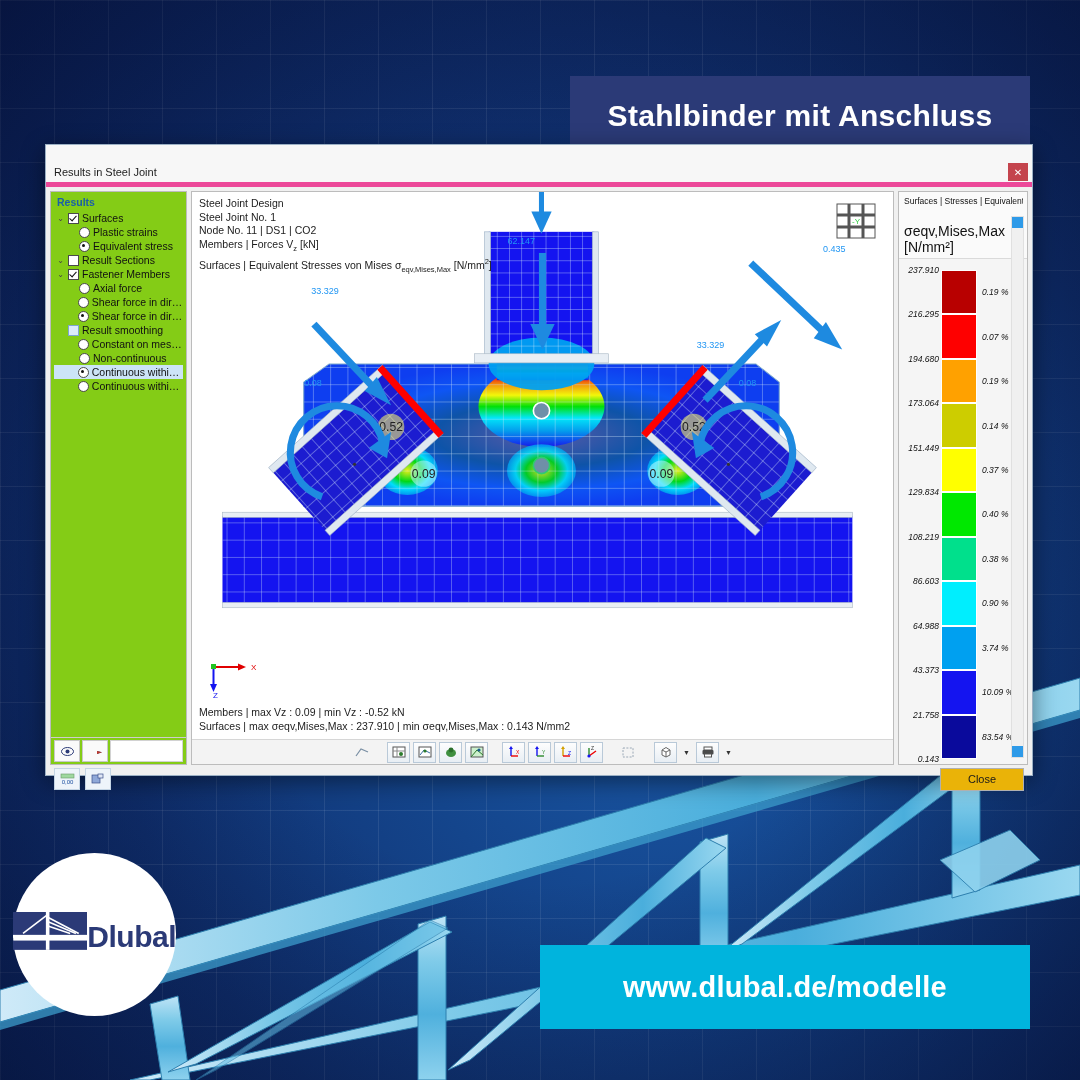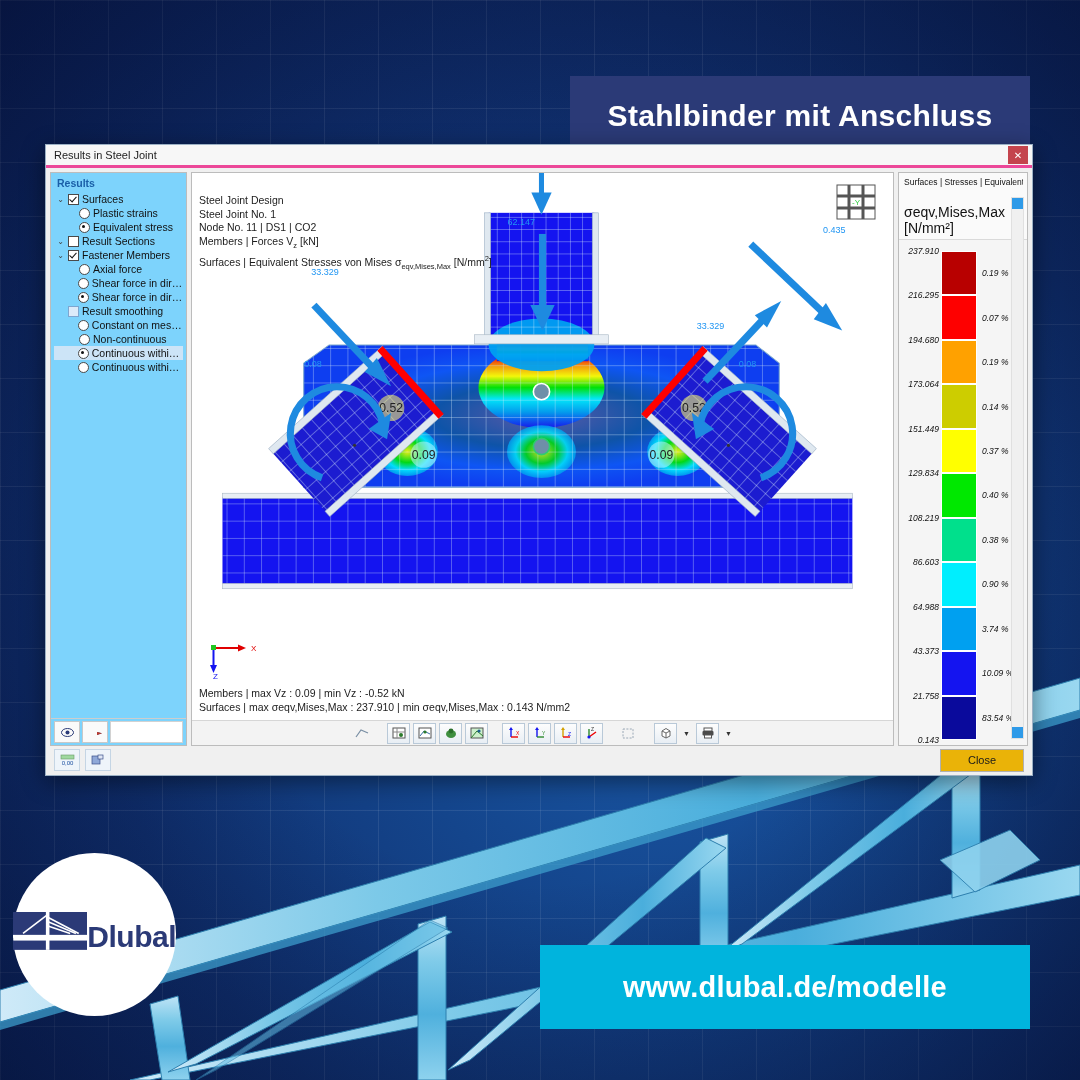--- a/index.html
+++ b/index.html
@@ -34,31 +34,31 @@
   
   #logo{position:absolute;left:13px;top:853px;width:163px;height:163px;border-radius:50%;
     background:#fff;display:flex;flex-direction:row;align-items:center;justify-content:center;}
   #logo .mark{width:104px;}
   #logo .name{color:#2b3a77;font-size:30px;font-weight:bold;margin-top:4px;letter-spacing:-.5px;}
 
   
   #dialog{position:absolute;left:45px;top:144px;width:986px;height:630px;
     background:#f0f0f0;border:1px solid #9bb0c4;box-shadow:0 6px 22px rgba(0,0,0,.45);
     font-size:11px;color:#1a1a1a;}
-  #titlebar{height:20px;background:#f7f7f7;border-bottom:3px solid #ec4899;
-    display:flex;align-items:center;padding:0 4px 0 8px;}
+  #titlebar{height:20px;background:#f7f7f7;border-bottom:5px solid #ec4899;
+    display:flex;align-items:center;padding:17px 4px 0 8px;}
   #titlebar .cap{font-size:11px;color:#1d1d1d;}
   #titlebar .sp{flex:1;}
   .winbtn{width:20px;height:18px;display:flex;align-items:center;justify-content:center;font-size:10px;color:#333;}
   .winbtn.close{background:#c4444d;color:#fff;}
 
   #body{display:flex;height:578px;padding:4px 4px 0 4px;box-sizing:border-box;gap:4px;}
 
   
-  #navpane{width:135px;background:#7dd3fc;border:1px solid #bcbcbc;display:flex;flex-direction:column;}
+  #navpane{width:135px;background:#84cc16;border:1px solid #bcbcbc;display:flex;flex-direction:column;}
   #navtree{flex:1;padding:4px 3px;overflow:hidden;}
   .grp-title{color:#1a5fa8;font-weight:bold;font-size:10.5px;margin:0 0 3px 3px;}
   .row{display:flex;align-items:center;gap:3px;height:14px;padding-left:2px;white-space:nowrap;}
   .row.sel{background:#cce4f7;}
   .chev{width:9px;font-size:8px;color:#444;text-align:center;}
   .chev.blank{visibility:hidden;}
   .cbx{width:9px;height:9px;border:1px solid #4a4a4a;background:#fff;position:relative;flex:none;}
   .cbx.on:after{content:"";position:absolute;left:2px;top:0px;width:3px;height:6px;
     border:solid #111;border-width:0 1.4px 1.4px 0;transform:rotate(42deg);}
   .cbx.lite{border-color:#7ea6d0;background:#dcebfa;}
@@ -66,21 +66,21 @@
     position:relative;flex:none;margin-left:11px;}
   .rdo.on:after{content:"";position:absolute;left:2px;top:2px;width:3px;height:3px;border-radius:50%;background:#111;}
   .lbl{font-size:10.5px;color:#111;overflow:hidden;text-overflow:ellipsis;}
   #navfoot{height:26px;border-top:1px solid #cdcdcd;display:flex;align-items:center;gap:2px;padding:0 3px;}
   .sbtn{width:24px;height:20px;border:1px solid #c8c8c8;background:#fafafa;display:flex;align-items:center;justify-content:center;}
   #navfoot .fill{flex:1;height:20px;border:1px solid #d2d2d2;background:#fff;}
 
   
   #viewwrap{flex:1;display:flex;flex-direction:column;background:#fff;border:1px solid #bcbcbc;position:relative;}
   #canvas{flex:1;position:relative;overflow:hidden;}
-  #hdrtext{position:absolute;left:7px;top:5px;line-height:13.5px;font-size:10.5px;color:#1c1c1c;margin-top:16px;}
+  #hdrtext{position:absolute;left:7px;top:5px;line-height:13.5px;font-size:10.5px;color:#1c1c1c;}
   #hdrtext .sub{font-size:7.5px;vertical-align:sub;}
   #hdrtext .sup{font-size:7.5px;vertical-align:super;}
   #navcube{position:absolute;right:14px;top:10px;width:44px;height:42px;}
   #axes{position:absolute;left:16px;bottom:40px;width:50px;height:40px;}
   #foottext{position:absolute;left:7px;bottom:6px;line-height:14px;font-size:10.5px;color:#1c1c1c;}
 
   #viewtoolbar{height:24px;border-top:1px solid #d6d6d6;background:#f3f3f3;
     display:flex;align-items:center;justify-content:center;gap:3px;padding:0 6px;}
   .tb{width:21px;height:19px;border:1px solid #b9c9d8;background:linear-gradient(#fdfdfd,#e8eef4);
     display:flex;align-items:center;justify-content:center;}

